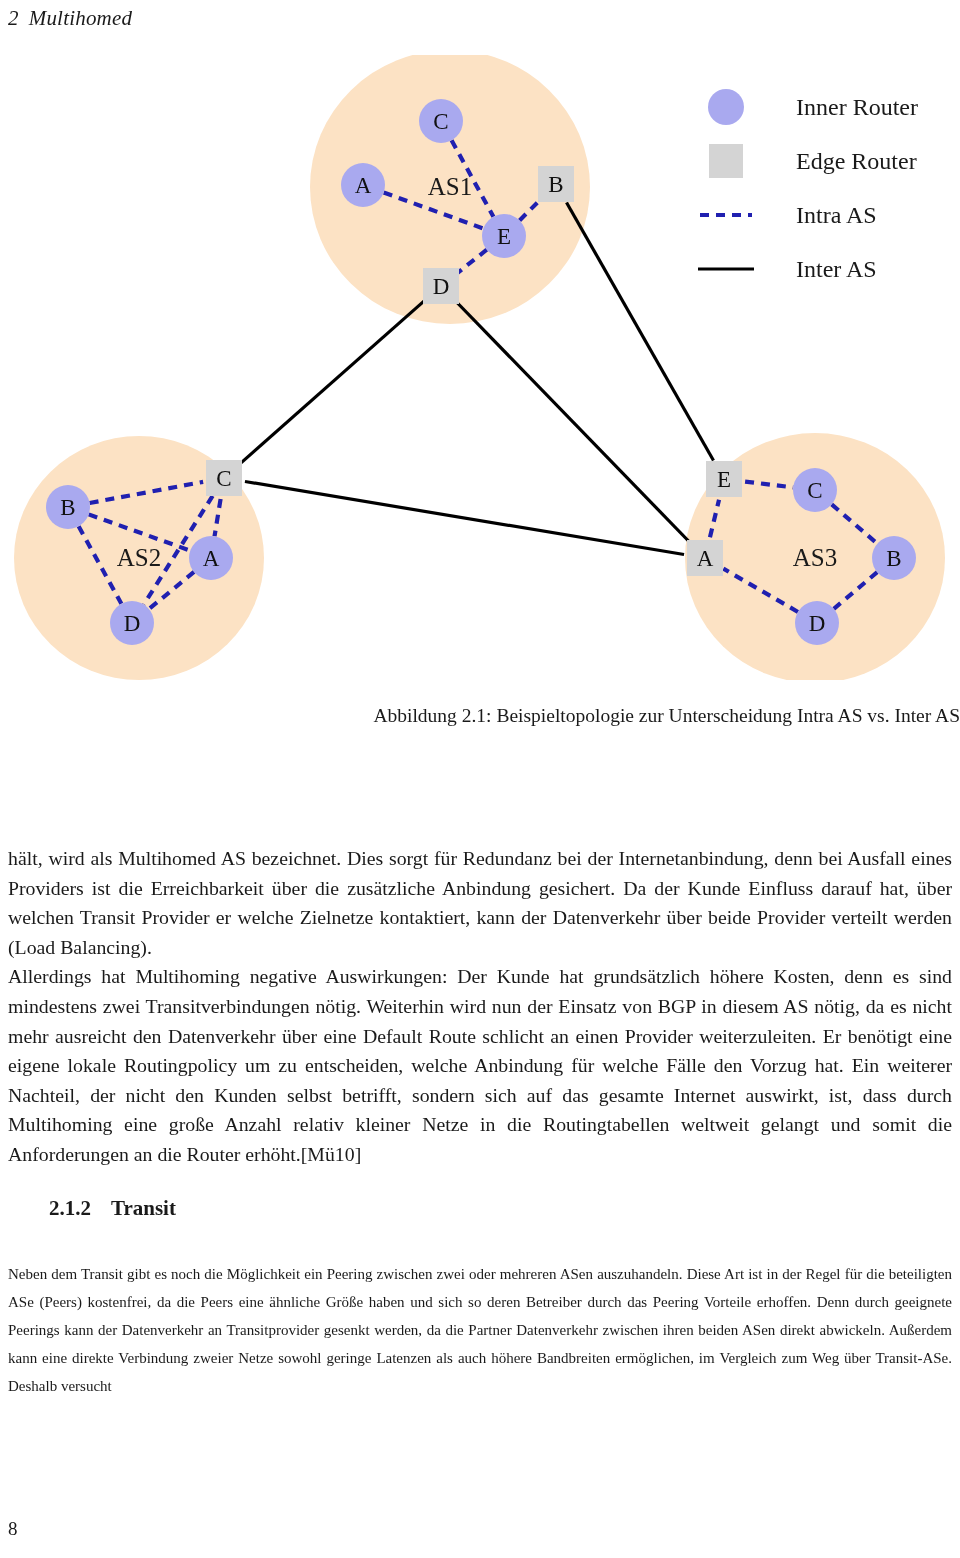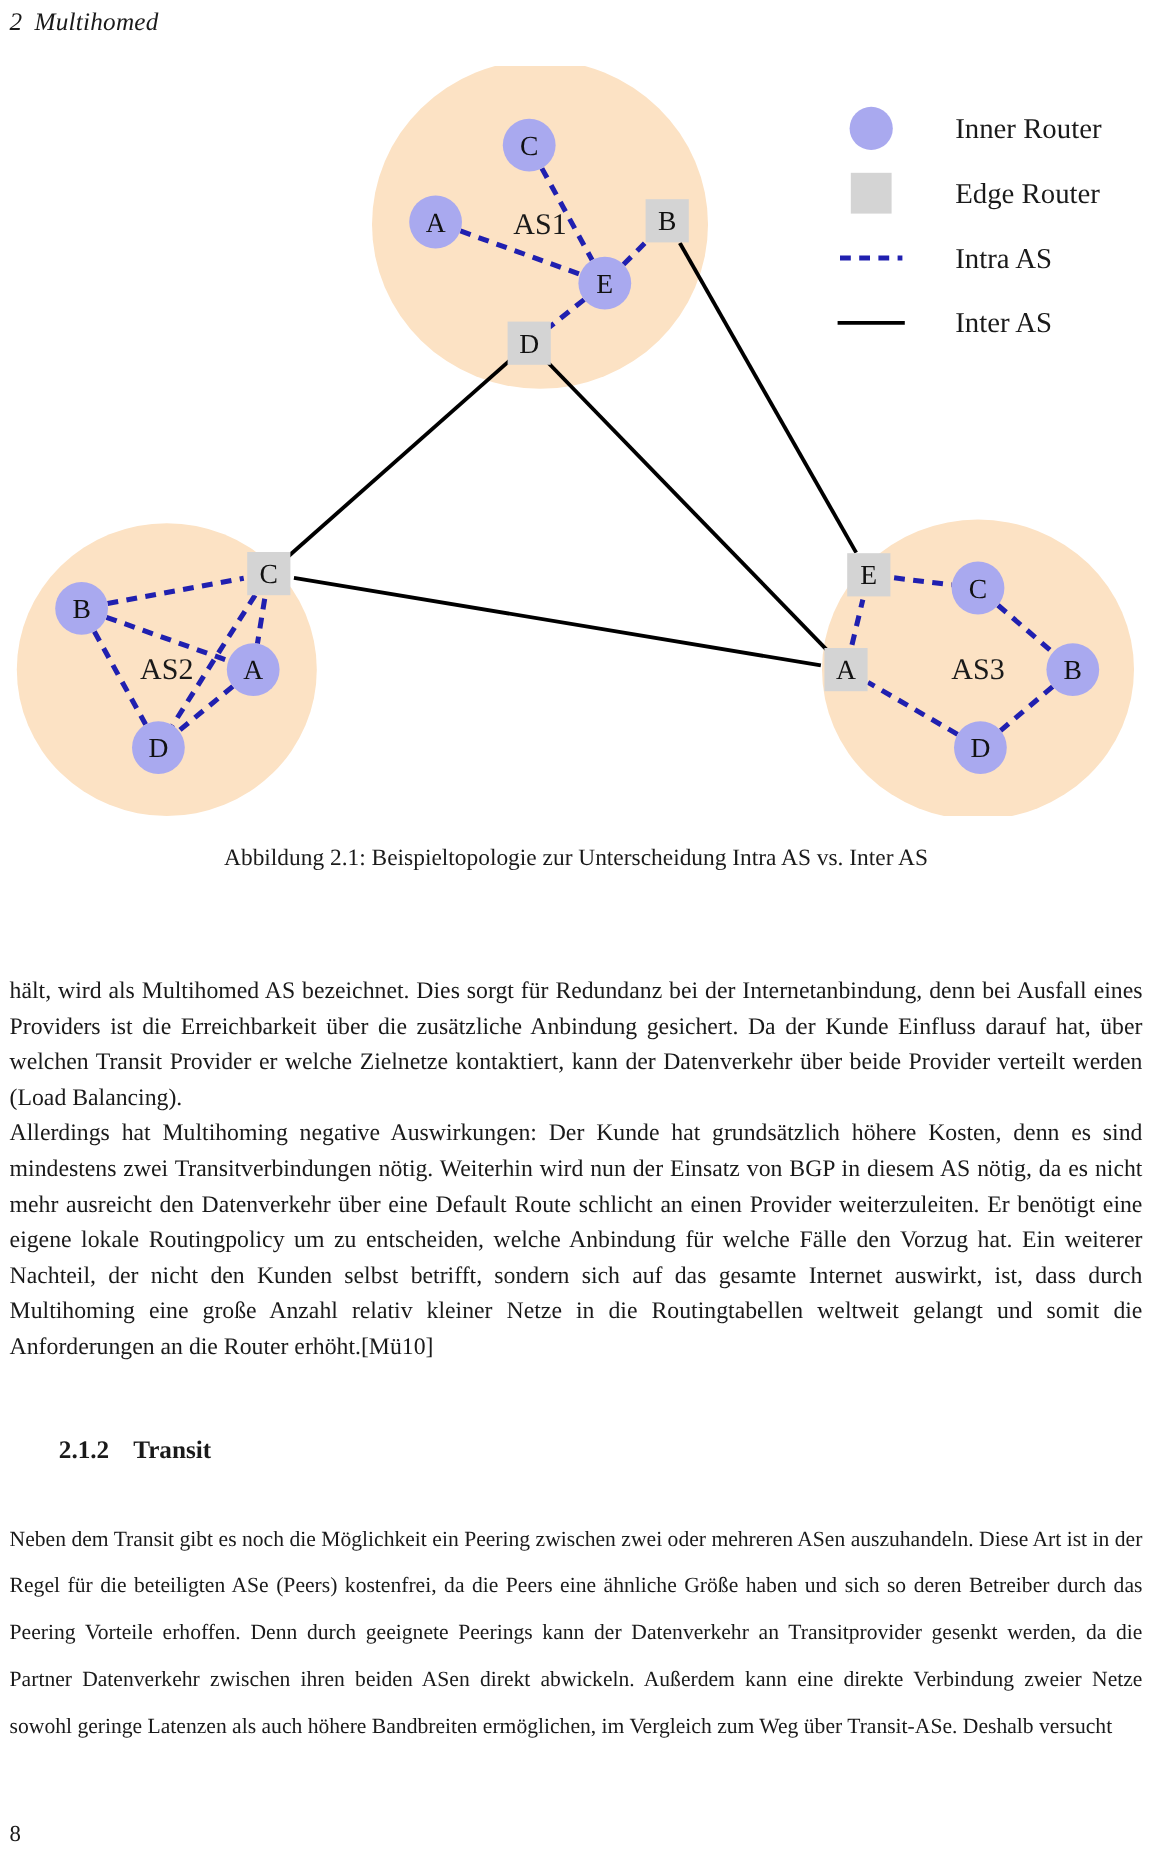--- a/index.html
+++ b/index.html
@@ -15,38 +15,38 @@
     position:absolute;left:8px;top:6px;
     font-style:italic;font-size:21px;letter-spacing:.2px;
   }
   .runhead .num{margin-right:10px;}
 
   
   .figure{position:absolute;left:0;top:55px;width:960px;height:625px;}
   #topology{position:absolute;left:0;top:0;}
 
   .caption{
-    position:absolute;left:0;top:705px;width:960px;text-align:center;
+    position:absolute;left:0;top:705px;width:960px;text-align:right;
     font-size:19.5px;
   }
 
   
   .body{
-    position:absolute;left:8px;top:812px;width:944px;
+    position:absolute;left:8px;top:844px;width:944px;
     font-size:19.8px;line-height:29.6px;text-align:justify;
   }
   .body p{margin:0 0 0 0;text-indent:0;}
   .subhead{
     position:absolute;left:8px;top:1196px;width:944px;
     font-weight:bold;font-size:21px;
   }
   .subhead .secnum{display:inline-block;width:62px;margin-left:41px;}
   .body2{
     position:absolute;left:8px;top:1245px;width:944px;
-    font-size:18px;line-height:39px;text-align:justify;
+    font-size:15px;line-height:28px;text-align:justify;
   }
   .folio{position:absolute;left:8px;top:1518px;font-size:19px;}
 
   svg text{font-family:"Liberation Serif","DejaVu Serif",serif;}
 </style>
 </head>
 <body>
 
 <div class="page">
 

